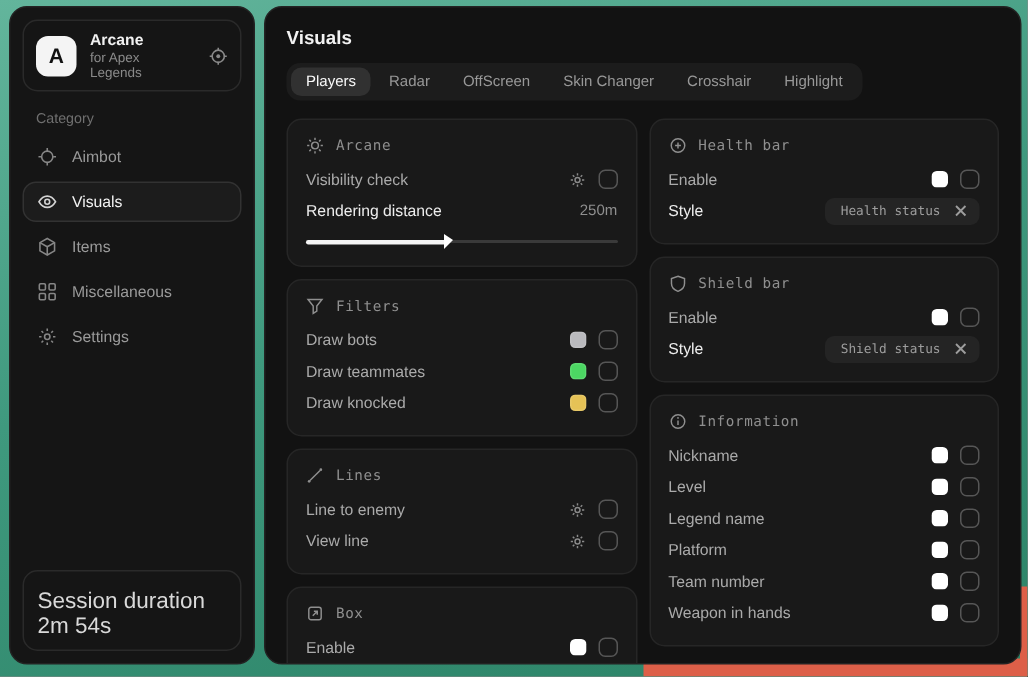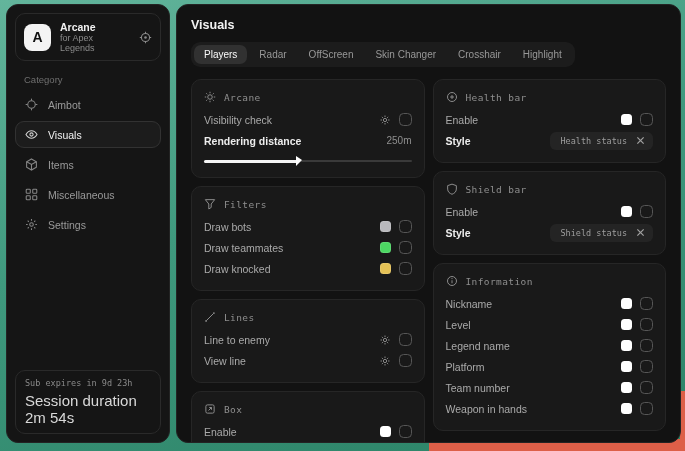--- a/index.html
+++ b/index.html
@@ -68,21 +68,21 @@
   .card { background:#191919; border:1px solid #262626; border-radius:10px; padding:9px 12px 11px; }
   .sec-head {
     display:flex; align-items:center; gap:8px; color:#8f8f8f;
     font-family:"DejaVu Sans Mono", monospace; font-size:9.5px; letter-spacing:.4px;
     margin:2px 0 6px;
   }
   .sec-head .ic { display:flex; }
 
   .row { display:flex; align-items:center; justify-content:space-between; min-height:21px; }
   .row-label { font-size:10.5px; color:#aaaaaa; }
-  .row-label.bright { color:#ededed; font-weight:bold; }
+  .row-label.bright { color:#ededed; font-weight:normal; }
   .ctrls { display:flex; align-items:center; gap:8px; }
   .chk {
     width:13px; height:13px; border:1.4px solid #565656; border-radius:4.5px;
     background:transparent; cursor:pointer; flex:none;
   }
   .swatch { width:11px; height:11px; border-radius:3.5px; border:1px solid rgba(255,255,255,.10); cursor:pointer; flex:none; }
   .mini-ic { color:#8a8a8a; display:flex; cursor:pointer; }
   .val { font-size:10px; color:#8f8f8f; }
 
   .slider { position:relative; height:10px; margin-top:5px; cursor:pointer; }
@@ -182,21 +182,20 @@
             <circle cx="8" cy="8" r="2.2"></circle>
             <path d="M8 1.3v2M8 12.7v2M1.3 8h2M12.7 8h2M3.3 3.3l1.4 1.4M11.3 11.3l1.4 1.4M12.7 3.3l-1.4 1.4M4.7 11.3l-1.4 1.4"></path>
           </svg>
       </span>
       <span>Settings</span>
     </div>
 
     <div class="side-spacer"></div>
 
     <div class="foot-card">
-      <div class="foot-l1">Sub expires in 9d 23h</div>
       <div class="foot-l2">Session duration 2m 54s</div>
     </div>
   </div>
 
   <div class="main">
     <div class="page-title">Visuals</div>
 
     <div class="tabbar">
       <div class="tab active">Players</div>
       <div class="tab">Radar</div>

